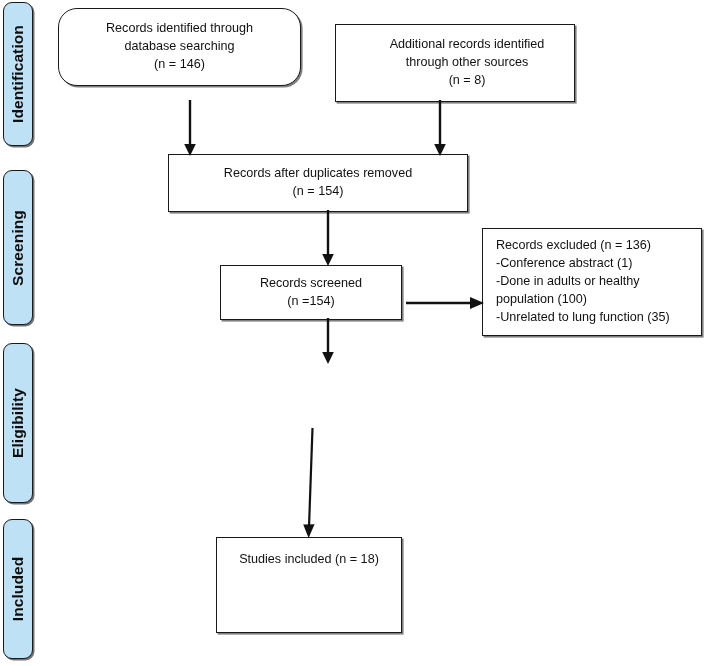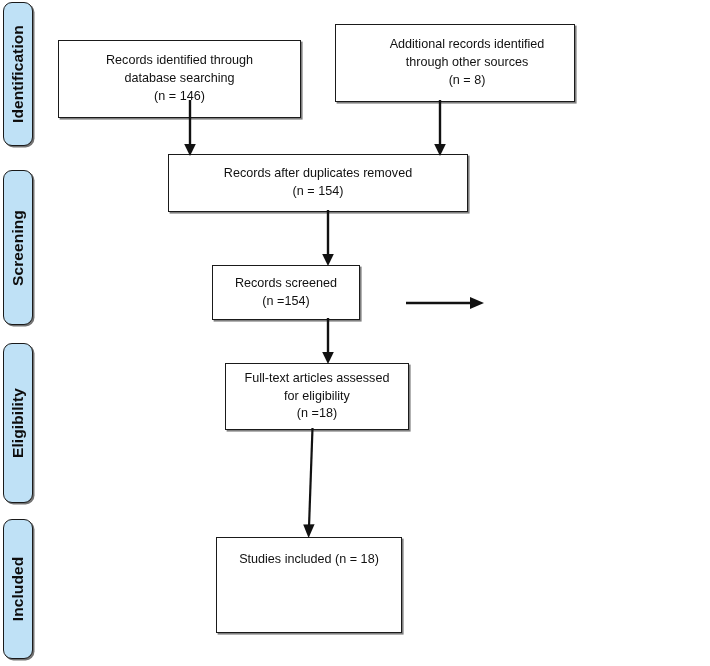--- a/index.html
+++ b/index.html
@@ -82,48 +82,50 @@
   </div>
 
   <div class="stage-tab" style="left:3px; top:343px; width:30px; height:160px;">
     <span class="stage-label">Eligibility</span>
   </div>
 
   <div class="stage-tab" style="left:3px; top:519px; width:30px; height:140px;">
     <span class="stage-label">Included</span>
   </div>
 
-  <div class="flow-box center-v" style="left:58px; top:40px; width:243px; height:78px;">
+  <div class="flow-box center-v" style="left:58px; top:8px; width:243px; height:78px;border-radius:19px;">
     <span class="box-text">Records identified through
 database searching
 (n = 146)</span>
   </div>
 
   <div class="flow-box center-v" style="left:335px; top:24px; width:240px; height:78px;padding-left:24px;">
     <span class="box-text">Additional records identified
 through other sources
 (n = 8)</span>
   </div>
 
   <div class="flow-box center-v" style="left:168px; top:154px; width:300px; height:58px;align-items:center;">
     <span class="box-text">Records after duplicates removed
 (n = 154)</span>
   </div>
 
-  <div class="flow-box center-v" style="left:212px; top:265px; width:148px; height:55px;">
+  <div class="flow-box center-v" style="left:220px; top:265px; width:182px; height:55px;">
     <span class="box-text">Records screened
 (n =154)</span>
   </div>
 
+  <div class="flow-box center-v" style="left:482px; top:228px; width:220px; height:108px;">
+    <span class="box-text left-align">Records excluded (n = 136)
+-Conference abstract (1)
+-Done in adults or healthy
+population (100)
+ -Unrelated to lung function (35)</span>
+  </div>
 
-  <div class="flow-box center-v" style="left:225px; top:363px; width:184px; height:67px;">
-    <span class="box-text">Full-text articles assessed
-for eligibility
-(n =18)</span>
-  </div>
 
   <div class="flow-box top-v" style="left:216px; top:537px; width:186px; height:96px; padding-top:13px;">
     <span class="box-text">Studies included (n = 18)</span>
   </div>
 
   <div class="connector" style="left:180px; top:100px;">
     <svg width="20" height="58" viewBox="0 0 20 58">
       <line x1="10" y1="0" x2="10" y2="46" stroke="#111" stroke-width="2.4"></line>
       <polygon points="10,56 4.2,44 15.8,44" fill="#111"></polygon>
     </svg>

